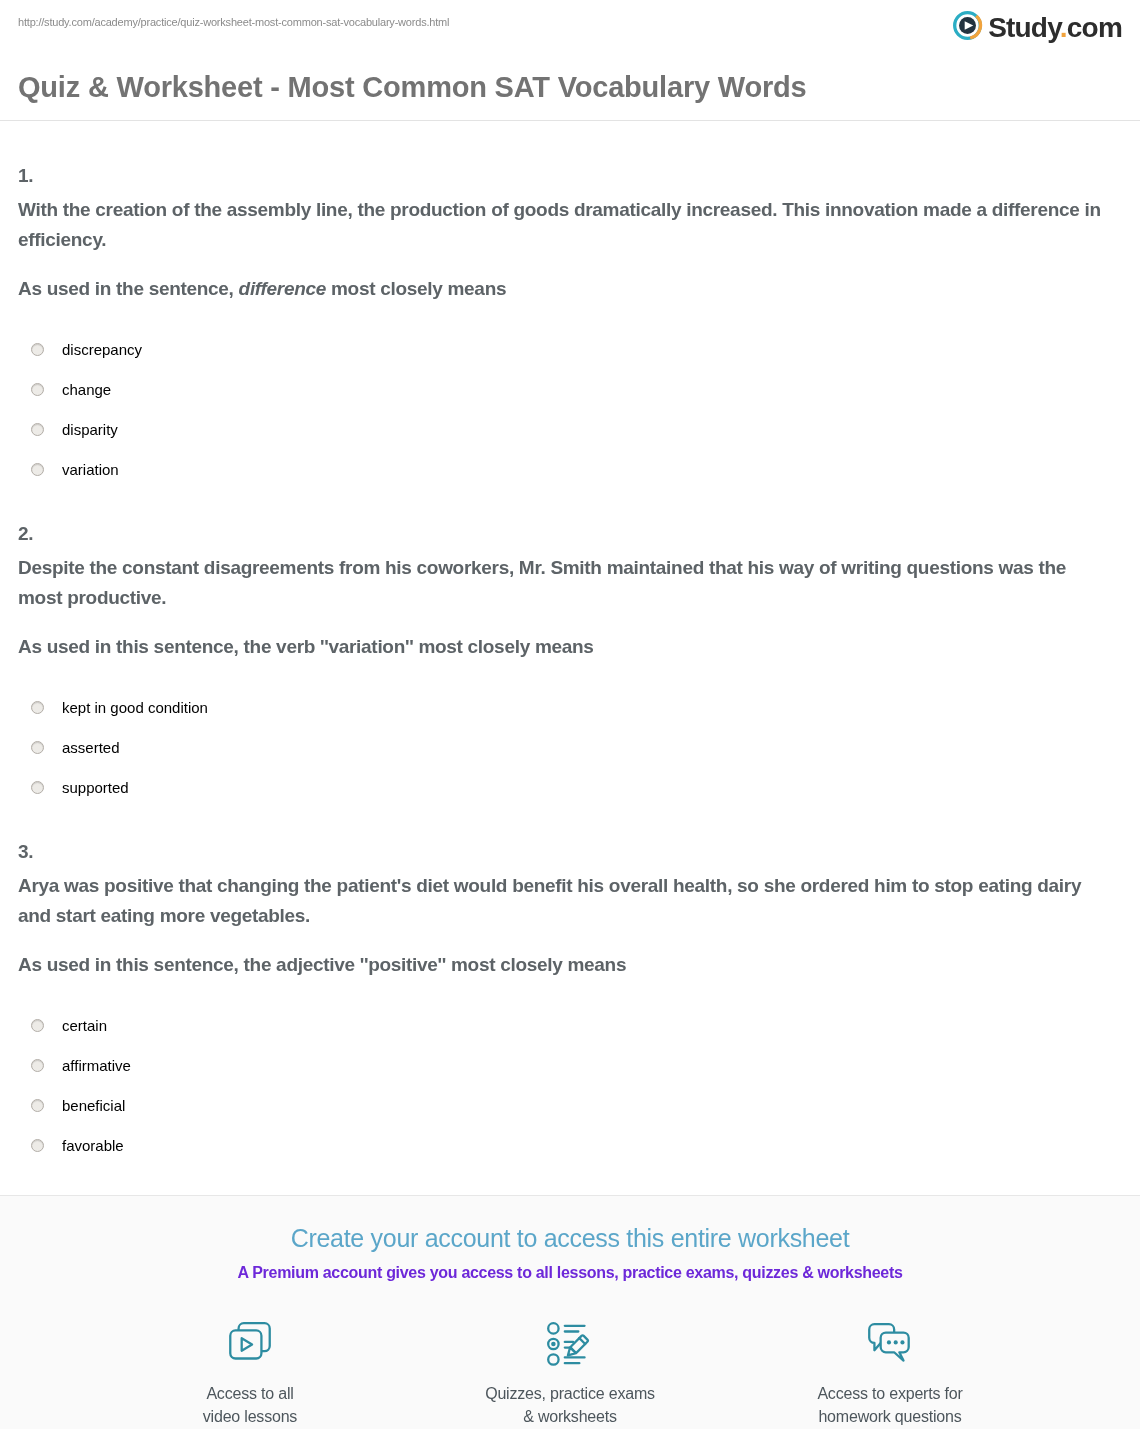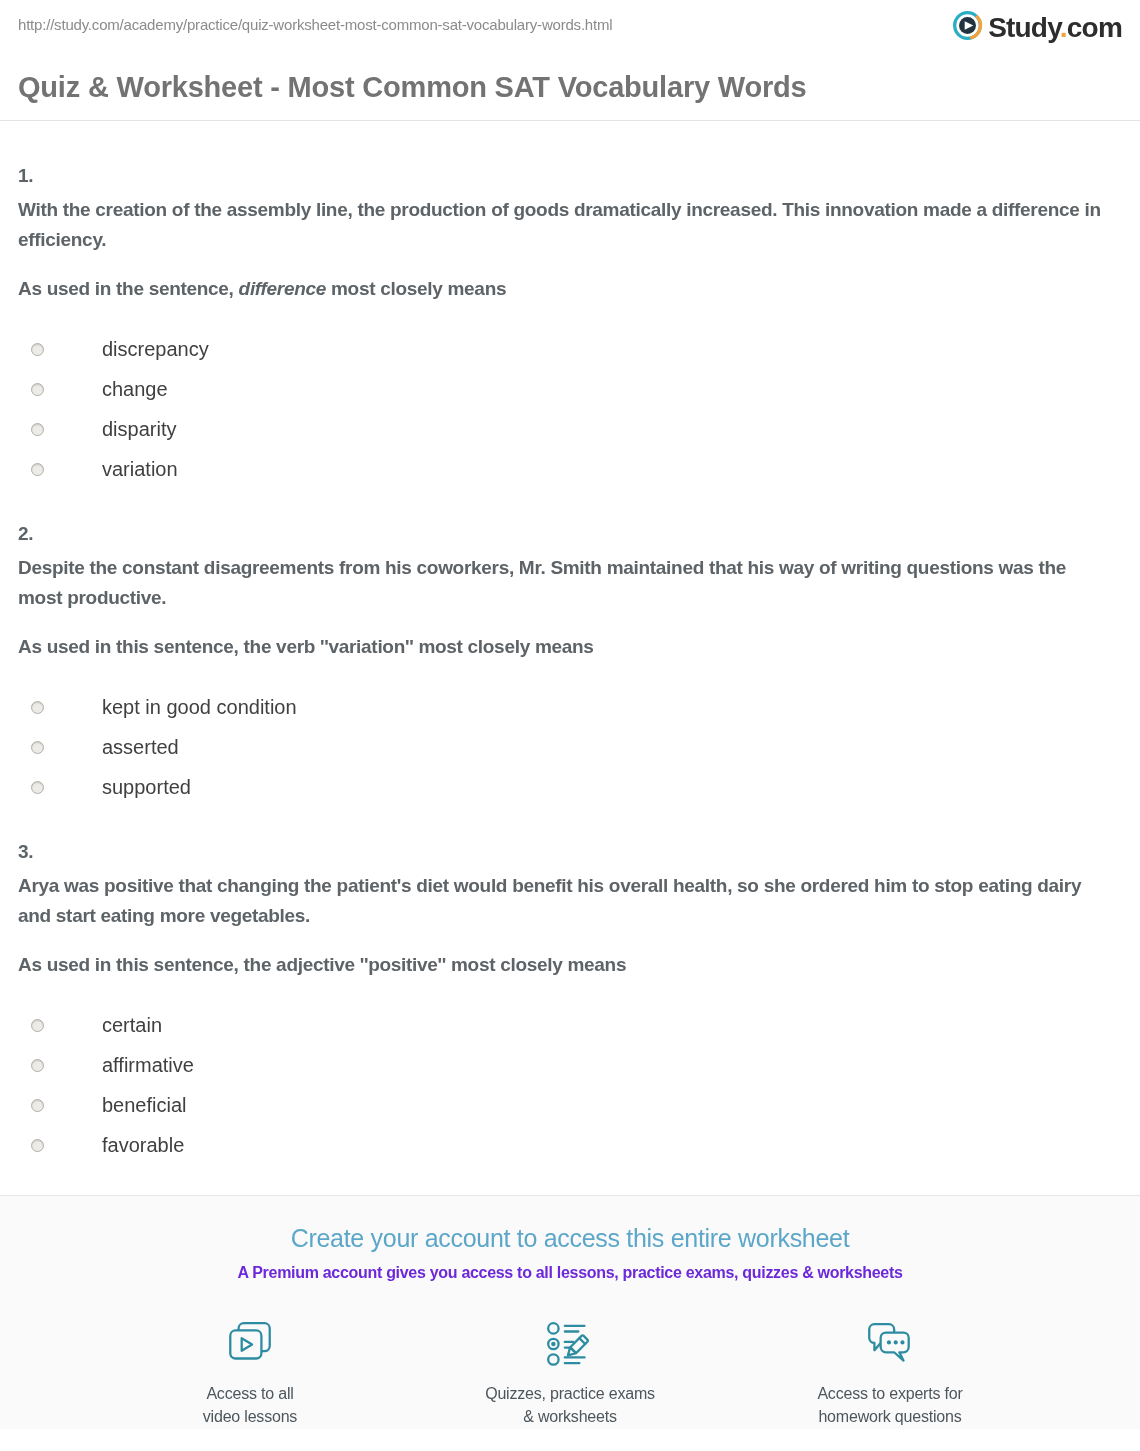--- a/index.html
+++ b/index.html
@@ -12,21 +12,21 @@
   }
 
   
   .topbar {
     display: flex;
     justify-content: space-between;
     align-items: flex-start;
     padding: 10px 18px 0 18px;
   }
   .url {
-    font-size: 15px;
+    font-size: 11px;
     color: #8b8b8b;
     padding-top: 6px;
     letter-spacing: -0.2px;
   }
   .logo { display: flex; align-items: center; gap: 5px; justify-content: space-between; }
   .logo-wordmark {
     font-size: 28px;
     font-weight: 700;
     color: #2d2d2d;
     letter-spacing: -0.8px;
@@ -75,21 +75,21 @@
   }
   .radio {
     flex: 0 0 auto;
     width: 13px;
     height: 13px;
     border-radius: 50%;
     border: 1px solid #b3aea8;
     background: #edebe7;
     box-shadow: inset 0 1px 1px rgba(0,0,0,0.15);
   }
-  .option-label { font-size: 20px; color: #404040; margin-left: 40px; }
+  .option-label { font-size: 15px; color: #000000; }
 
   
   .signup-section {
     margin-top: 30px;
     background: #fafafa;
     border-top: 1px solid #e7e7e7;
     text-align: center;
     padding-top: 28px;
   }
   .signup-title {

